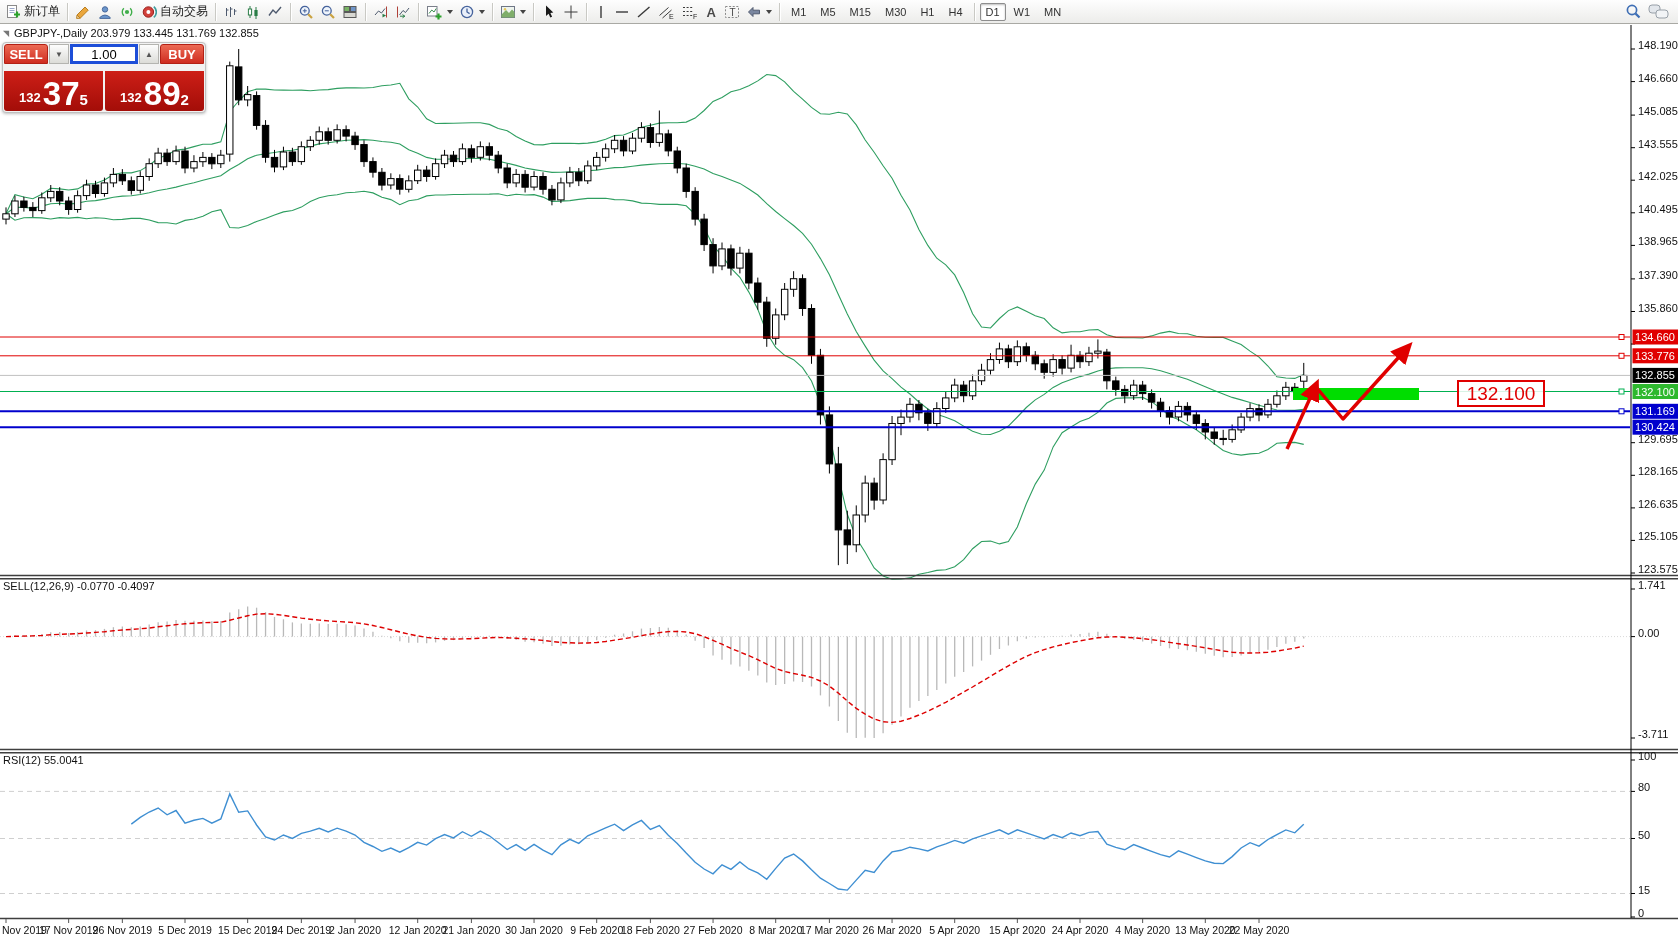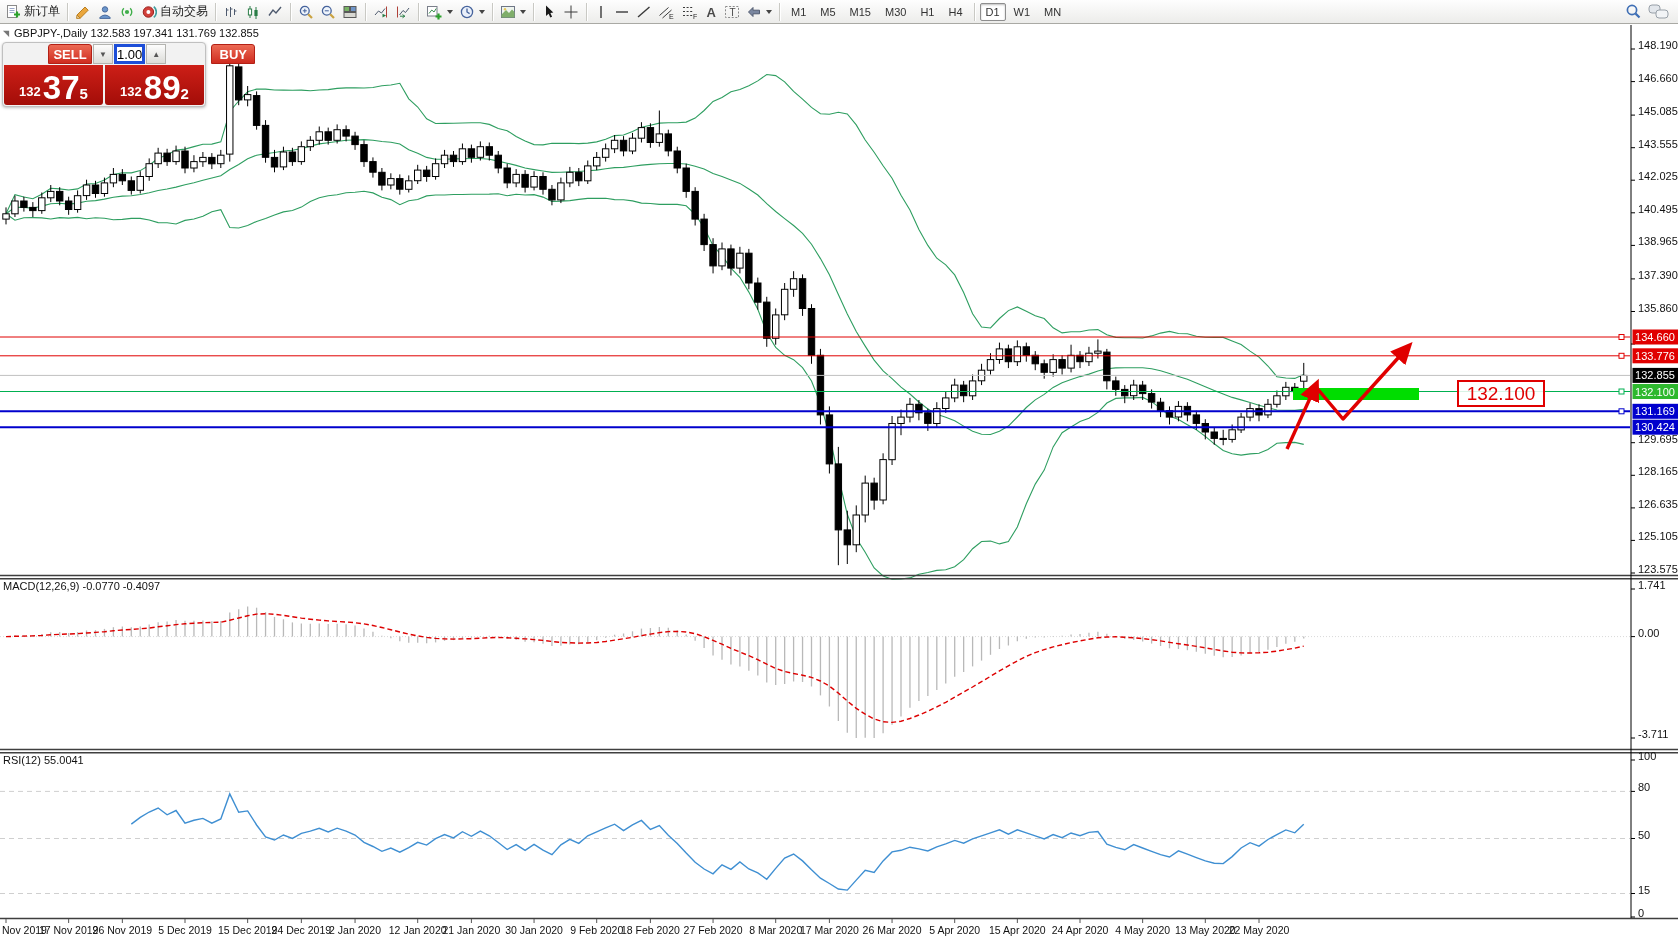--- a/index.html
+++ b/index.html
@@ -18,24 +18,24 @@
   .tf.active{background:#fff;border:1px solid #8e8e8e;box-shadow:inset 0 1px 2px rgba(0,0,0,.25);text-align:center;}
   .tb-right{margin-left:auto;display:flex;align-items:center;gap:6px;padding-right:6px;}
   
   .chart-header{position:absolute;left:14px;top:27px;font-size:11px;color:#111;z-index:6;}
   .hdr-mark{position:absolute;left:3px;top:29px;width:7px;height:7px;color:#777;font-size:8px;z-index:6;}
   
   .trade-panel{position:absolute;left:2px;top:42px;width:200px;z-index:20;
      background:#f2f2f2;border:1px solid #c0c0c0;border-radius:4px;padding:1px;box-shadow:0 1px 3px rgba(0,0,0,.25);}
   .tp-row{display:flex;gap:1px;height:20px;}
   .tp-btn{flex:0 0 44px;background:linear-gradient(#ec6a54,#cf2c20);color:#fff;font-size:13px;font-weight:bold;
-     display:flex;align-items:center;justify-content:center;border-radius:3px 3px 0 0;border:1px solid #b32015;box-sizing:border-box;margin-left:44px;}
+     display:flex;align-items:center;justify-content:center;border-radius:3px 3px 0 0;border:1px solid #b32015;box-sizing:border-box;}
   .tp-spin{flex:0 0 20px;background:linear-gradient(#fdfdfd,#dcdcd8);border:1px solid #b4b4b0;display:flex;align-items:center;justify-content:center;box-sizing:border-box;}
   .tp-vol{flex:1;background:#fff;border:3px solid #1d4ed8;display:flex;align-items:center;justify-content:center;font-size:13px;color:#000;box-sizing:border-box;}
-  .tp-prices{display:flex;gap:2px;margin-top:1px;height:40px;}
+  .tp-prices{display:flex;gap:2px;margin-top:7px;height:40px;}
   .tp-price{flex:1;background:linear-gradient(#cd1f17,#a30d08);border-radius:0 0 3px 3px;color:#fff;
      display:flex;align-items:flex-end;justify-content:center;padding-bottom:2px;}
   .tp-small{font-size:13px;font-weight:bold;margin:0 2px 4px 0;}
   .tp-big{font-size:33px;font-weight:bold;line-height:30px;}
   .tp-sup{font-size:15px;font-weight:bold;vertical-align:top;position:relative;top:-1px;}
   
   .cn-note{position:absolute;left:1344px;top:294px;font-size:29px;font-weight:bold;letter-spacing:3px;
      color:#00e000;text-shadow:2px 2px 0 #4e4e4e;z-index:8;white-space:nowrap;}
   .price-tag{position:absolute;left:1457px;top:380px;width:84px;height:23px;border:2px solid #e00000;
      color:#e00000;font-size:19px;display:flex;align-items:center;justify-content:center;background:rgba(255,255,255,.85);z-index:8;}
@@ -835,21 +835,21 @@
       <text x="1080" y="934" font-size="10.5" fill="#111" text-anchor="middle">24 Apr 2020</text>
       <line x1="1142.6499999999999" y1="919" x2="1142.6499999999999" y2="923" stroke="#555"></line>
       <text x="1142.6499999999999" y="934" font-size="10.5" fill="#111" text-anchor="middle">4 May 2020</text>
       <line x1="1205.3" y1="919" x2="1205.3" y2="923" stroke="#555"></line>
       <text x="1205.3" y="934" font-size="10.5" fill="#111" text-anchor="middle">13 May 2020</text>
       <line x1="1259" y1="919" x2="1259" y2="923" stroke="#555"></line>
       <text x="1259" y="934" font-size="10.5" fill="#111" text-anchor="middle">22 May 2020</text>
     </svg>
 
   <span class="hdr-mark">◥</span>
-  <div class="chart-header">GBPJPY-,Daily  132.583 197.341 131.769 132.855</div>
+  <div class="chart-header">GBPJPY-,Daily  203.979 133.445 131.769 132.855</div>
 
   <div class="trade-panel">
     <div class="tp-row">
       <div class="tp-btn">SELL</div>
       <div class="tp-spin">
           <span style="font-size:8px;color:#555">▼</span>
         </div>
       <div class="tp-vol">1.00</div>
       <div class="tp-spin">
           <span style="font-size:8px;color:#555">▲</span>
@@ -866,19 +866,19 @@
         <span class="tp-small">132</span>
           <span class="tp-big">89</span>
           <span class="tp-sup">2</span>
       </div>
     </div>
   </div>
 
   <div class="price-tag">132.100</div>
 
   <div class="ind-label" style="left:3px;top:580px;">
-    <span>MACD(12,26,9)</span>&nbsp;<span>-0.0770</span>&nbsp;<span>-0.4097</span>
+    <span>SELL(12,26,9)</span>&nbsp;<span>-0.0770</span>&nbsp;<span>-0.4097</span>
   </div>
   <div class="ind-label" style="left:3px;top:754px;">
     <span>RSI(12)</span>&nbsp;<span>55.0041</span>
   </div>
 
 </div>
 
 </body></html>

